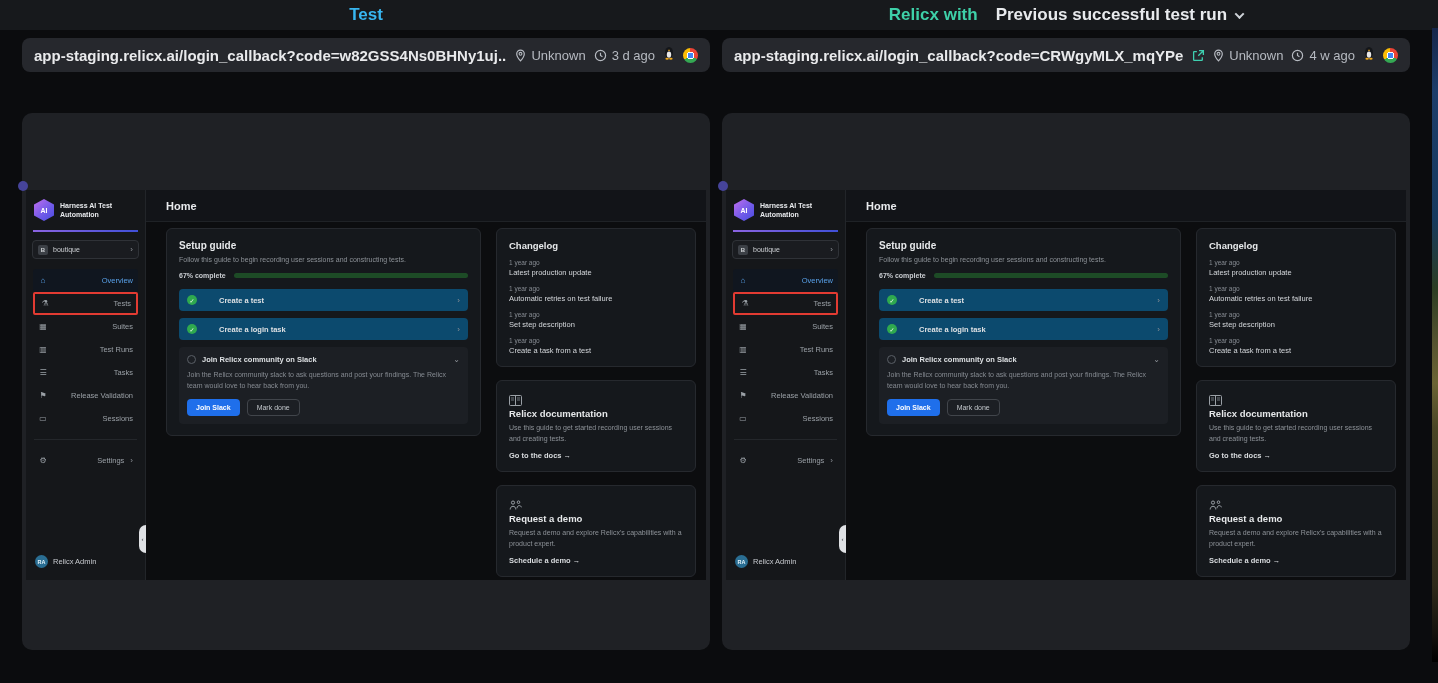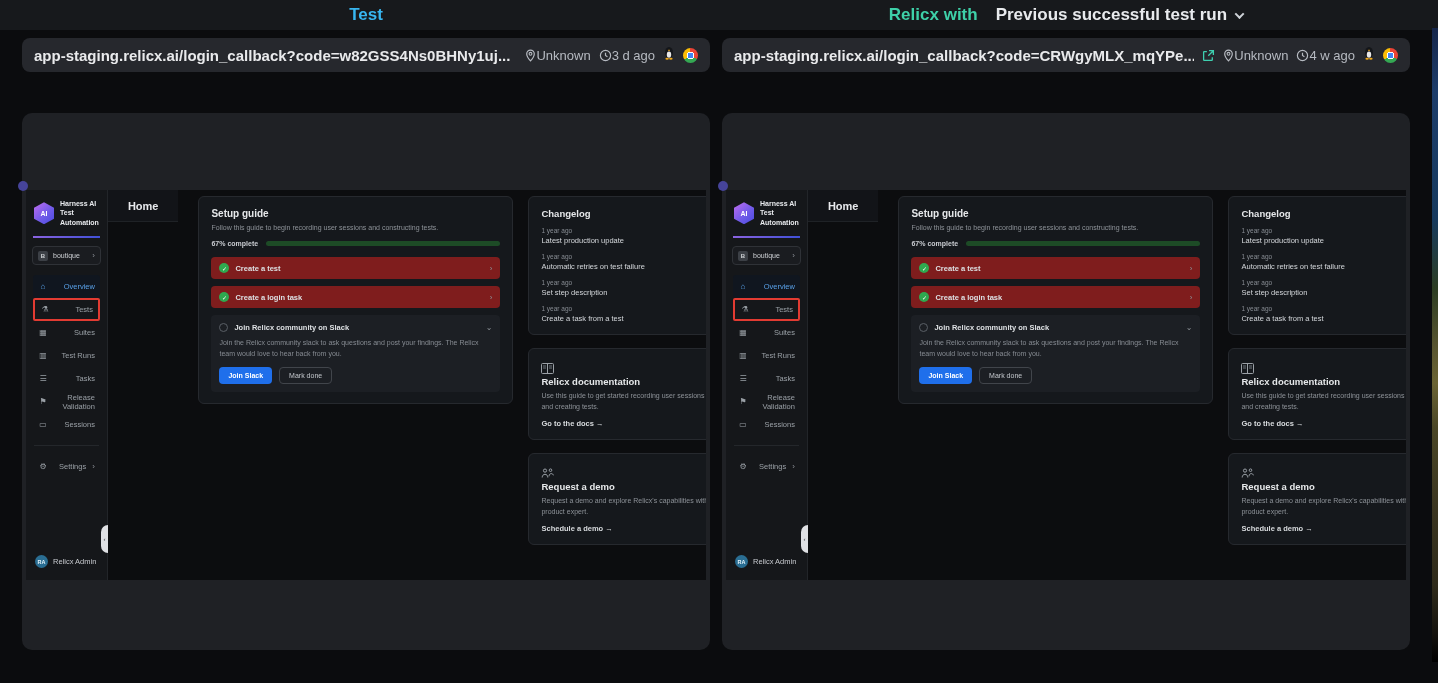--- a/index.html
+++ b/index.html
@@ -15,21 +15,21 @@
   .panel-title { height:30px; display:flex; align-items:center; justify-content:center; gap:18px; }
   .pt-text { font-size:17px; font-weight:bold; }
   .dd { display:flex; align-items:center; gap:9px; cursor:pointer; }
   .dd-label { font-size:17px; font-weight:bold; color:#e8eaed; }
   .chev-css { width:7px; height:7px; border-right:2px solid #cfd3d8; border-bottom:2px solid #cfd3d8;
     transform:rotate(45deg) translate(-1px,-1px); }
 
   .urlbar { margin-top:8px; height:34px; background:#26282d; border-radius:8px;
     display:flex; align-items:center; padding:0 12px; gap:8px; }
   .url-text { flex:1; font-size:15px; font-weight:bold; color:#e9eaec; white-space:nowrap; overflow:hidden; }
-  .meta { display:flex; align-items:center; color:#b6bac1; font-size:13px; white-space:nowrap; }
+  .meta { display:flex; align-items:center; gap:5px; color:#b6bac1; font-size:13px; white-space:nowrap; }
   .chrome-ic { width:15px; height:15px; border-radius:50%;
     background:radial-gradient(circle,#4285f4 0 27%,#fff 27% 37%,rgba(0,0,0,0) 37%),
                conic-gradient(#ea4335 0 33%,#34a853 33% 66%,#fbbc05 66% 100%); }
 
   .viewer { position:relative; margin-top:41px; height:537px; background:#1f2125; border-radius:10px; }
   .pointer-marker { position:absolute; left:-4px; top:68px; width:10px; height:10px;
     border-radius:50%; background:#46449a; z-index:3; }
 
   .app { position:absolute; left:4px; right:4px; top:77px; height:390px; background:#0c0d10;
     display:flex; overflow:hidden; }
@@ -60,37 +60,37 @@
   .sb-spacer { flex:1; }
   .user { display:flex; align-items:center; gap:5px; padding:4px 3px; }
   .avatar { width:13px; height:13px; border-radius:50%; background:var(--avatar_teal); color:#e6f4fa;
     font-size:5.5px; font-weight:bold; display:flex; align-items:center; justify-content:center; }
   .user-name { font-size:7.5px; color:#c6c9ce; }
   .collapse-handle { position:absolute; right:-1px; top:335px; width:7px; height:28px;
     background:#dfe1e4; border-radius:8px 0 0 8px; display:flex; align-items:center; justify-content:center;
     color:#33363a; font-size:6px; }
 
   
-  .mn { flex:1; display:flex; flex-direction:row; background:#0c0d0f; }
+  .mn { flex:1; display:flex; flex-direction:column; background:#0c0d0f; }
   .mn-head { height:32px; background:#121418; border-bottom:1px solid #1f2226;
     display:flex; align-items:center; padding:0 20px; }
   .mn-title { font-size:11px; font-weight:bold; color:#e8eaed; }
   .mn-body { flex:1; display:flex; gap:15px; padding:6px 10px 0 20px; }
   .col-setup { width:315px; }
   .col-info { width:200px; display:flex; flex-direction:column; gap:13px; }
   .card { background:#15181c; border:1px solid #26292e; border-radius:6px; padding:11px 12px; }
   .sg-title { font-size:10px; font-weight:bold; color:#e6e8ea; }
   .sg-desc { margin-top:5px; font-size:7px; color:#8d9298; }
   .prog-row { margin-top:9px; display:flex; align-items:center; gap:8px; }
   .prog-label { font-size:7px; font-weight:bold; color:#c9ccd1; white-space:nowrap; }
   .prog-track { flex:1; height:5px; border-radius:3px; background:var(--progress_track); overflow:hidden; }
   .prog-fill { height:100%; border-radius:3px; background:var(--progress_fill); }
   .sg-items { margin-top:10px; }
-  .sg-item { height:22px; background:#7f1d1d; border-radius:4px; display:flex; align-items:center;
-    gap:6px; padding:0 8px; margin-bottom:7px; }
+  .sg-item { height:22px; background:#0c4a6e; border-radius:4px; display:flex; align-items:center;
+    gap:22px; padding:0 8px; margin-bottom:7px; }
   .chk { width:10px; height:10px; border-radius:50%; background:var(--progress_fill); color:#fff;
     font-size:6px; display:flex; align-items:center; justify-content:center; flex:0 0 auto; }
   .circ { width:9px; height:9px; border-radius:50%; border:1px solid #5a5f66; flex:0 0 auto; }
   .sg-lb { flex:1; font-size:7.5px; font-weight:bold; color:#dde0e3; }
   .chevr { font-size:8px; color:#8d9298; }
   .sg-expanded { background:#1c1f24; border-radius:4px; padding:8px; }
   .sg-ex-head { display:flex; align-items:center; gap:6px; }
   .sg-ex-desc { margin-top:6px; font-size:7px; color:#868b92; line-height:1.5; }
   .sg-btns { margin-top:8px; display:flex; gap:7px; }
   .btn-primary { background:var(--primary_button); color:#fff; font-size:7px; font-weight:bold;

